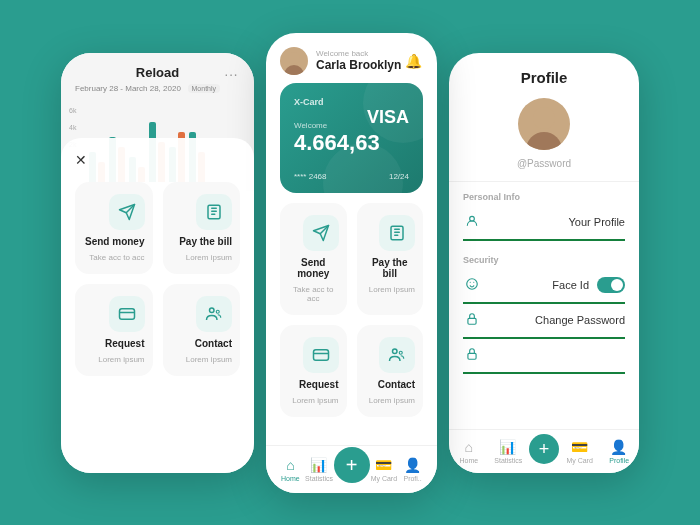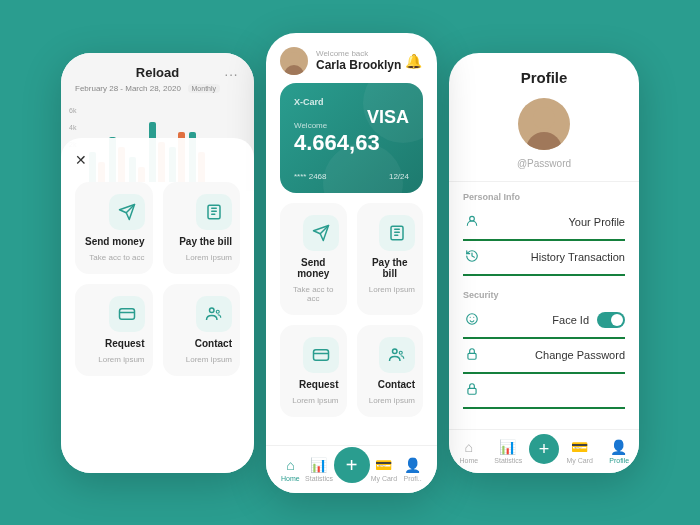--- a/index.html
+++ b/index.html
@@ -625,30 +625,20 @@
       <div class="section-title">Personal Info</div>
       <div class="profile-item">
         <div class="profile-item-icon">
           <svg width="14" height="14" viewBox="0 0 24 24" fill="none">
               <circle cx="12" cy="8" r="4" stroke="#2a9d8f" stroke-width="2"></circle>
               <path d="M4 20c0-5 4-8 8-8s8 3 8 8" stroke="#2a9d8f" stroke-width="2"></path>
             </svg>
         </div>
         <div class="profile-item-label">Your Profile</div>
       </div>
-      <div class="profile-item">
-        <div class="profile-item-icon">
-          <svg width="14" height="14" viewBox="0 0 24 24" fill="none">
-              <path d="M3 12a9 9 0 1 0 9-9 9 9 0 0 0-6.36 2.64L3 8" stroke="#2a9d8f" stroke-width="2" stroke-linecap="round"></path>
-              <path d="M3 3v5h5" stroke="#2a9d8f" stroke-width="2" stroke-linecap="round" stroke-linejoin="round"></path>
-              <path d="M12 7v5l4 2" stroke="#2a9d8f" stroke-width="2" stroke-linecap="round"></path>
-            </svg>
-        </div>
-        <div class="profile-item-label">History Transaction</div>
-      </div>
     </div>
 
     <div class="profile-section">
       <div class="section-title">Security</div>
       <div class="profile-item">
         <div class="profile-item-icon">
           <svg width="14" height="14" viewBox="0 0 24 24" fill="none">
               <circle cx="12" cy="12" r="9" stroke="#2a9d8f" stroke-width="2"></circle>
               <path d="M9 9h.01M15 9h.01" stroke="#2a9d8f" stroke-width="2" stroke-linecap="round"></path>
               <path d="M9 15s1 2 3 2 3-2 3-2" stroke="#2a9d8f" stroke-width="2" stroke-linecap="round"></path>

